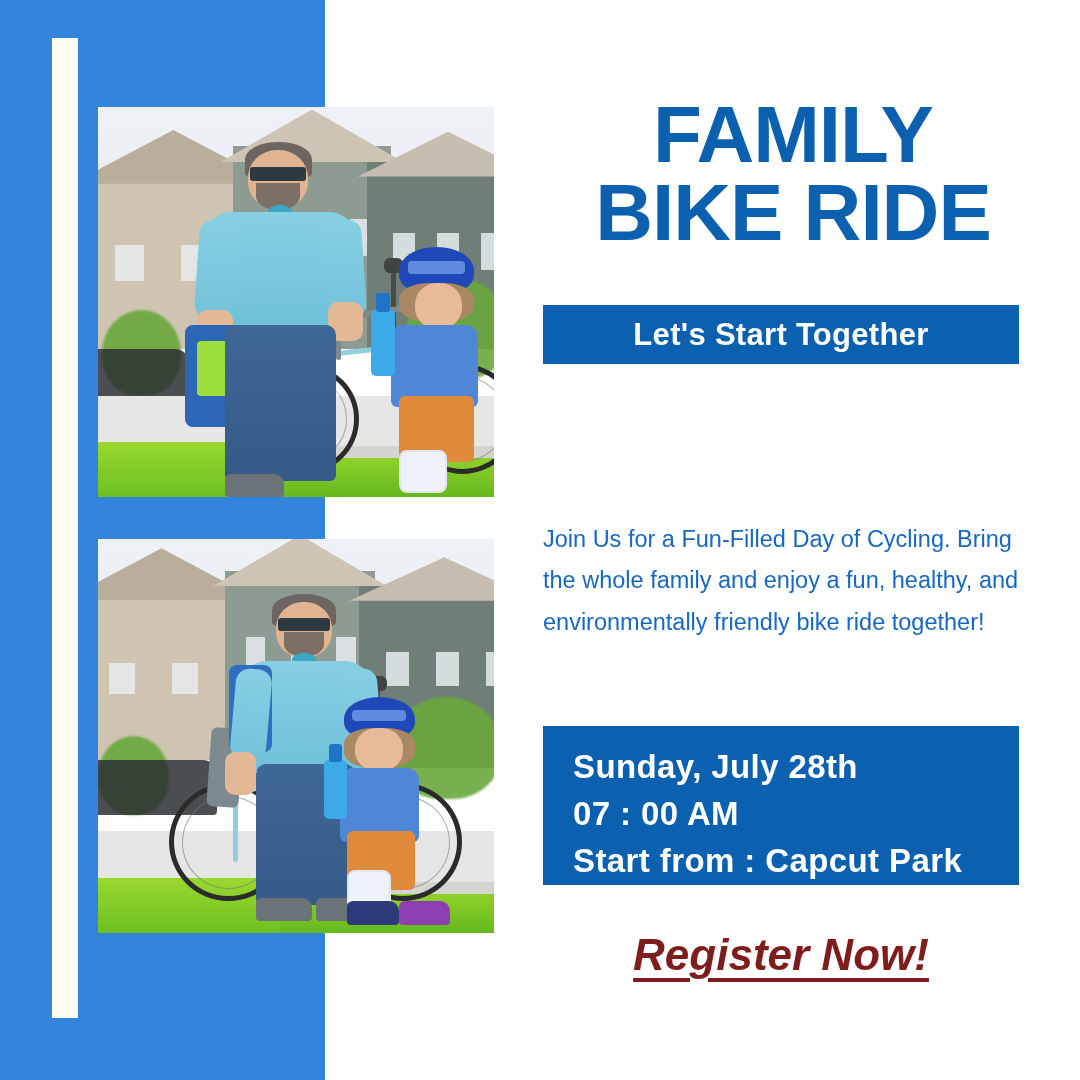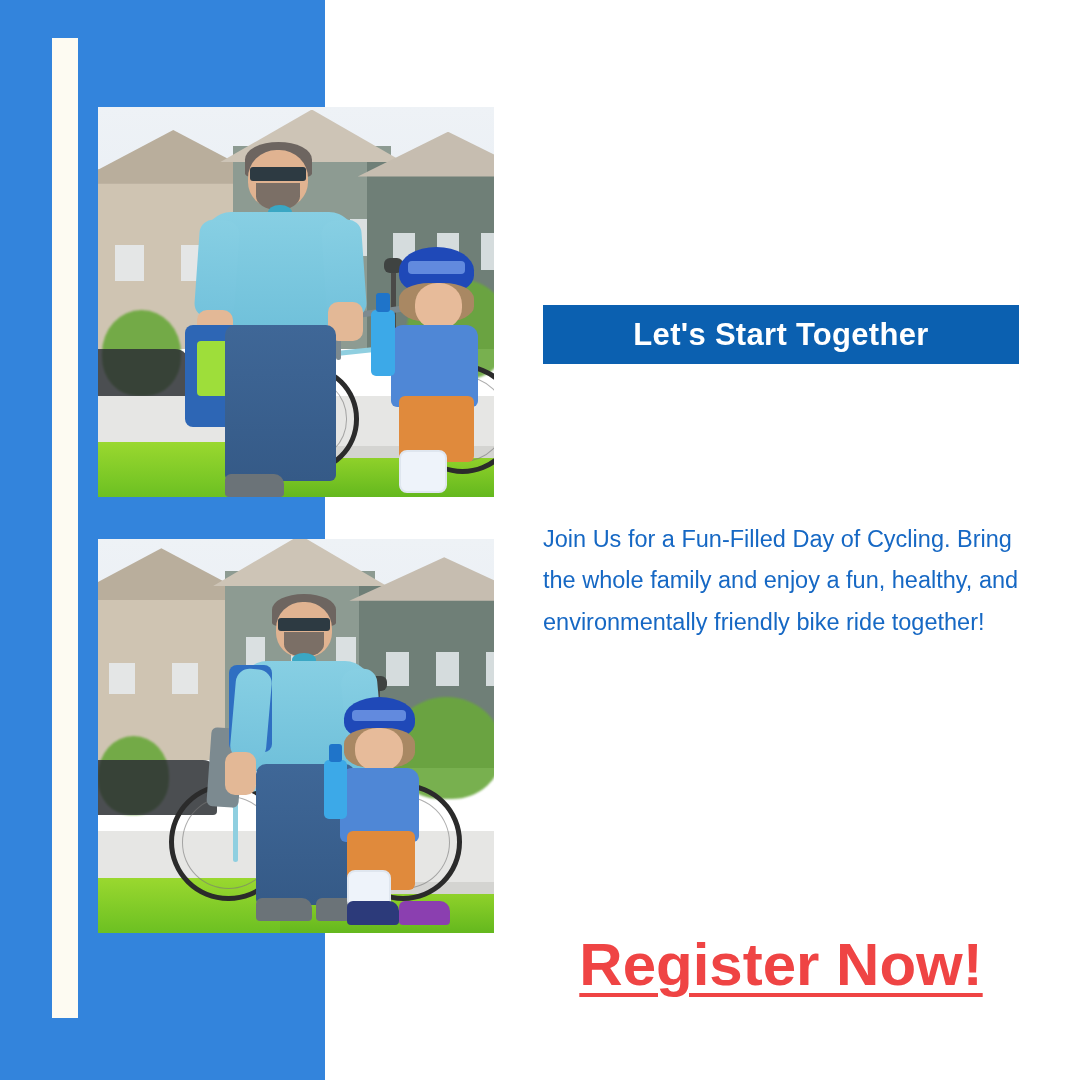--- a/index.html
+++ b/index.html
@@ -110,23 +110,24 @@
   }
   .details-band .line.l1{top:22px;}
   .details-band .line.l2{top:69px;}
   .details-band .line.l3{top:116px;}
 
   .cta{
     position:absolute;left:543px;top:930px;width:476px;
     text-align:center;
   }
   .cta a{
-    color:#ef4444;font-weight:bold;font-size:60px;
+    color:#7f1d1d;font-weight:bold;font-size:44px;
     text-decoration:underline;text-underline-offset:8px;
     text-decoration-thickness:4px;
+    font-style:italic;
   }
 </style>
 </head>
 <body>
 
 <div id="poster">
 
   <div class="panel-blue"></div>
   <div class="panel-stripe"></div>
 
@@ -235,25 +236,34 @@
     <div class="kid-hair" style="left:62%;top:48%;width:18%;height:10%;"></div>
     <div class="kid-face" style="left:65%;top:48%;width:12%;height:11%;"></div>
     <div class="kid-torso" style="left:61%;top:58%;width:20%;height:19%;"></div>
     <div class="bottle" style="left:57%;top:56%;width:6%;height:15%;"></div>
     <div class="kid-short" style="left:63%;top:74%;width:17%;height:15%;"></div>
     <div class="kid-pad" style="left:63%;top:84%;width:10%;height:9%;"></div>
     <div class="kid-shoe" style="left:63%;top:92%;width:13%;height:6%;"></div>
     <div class="kid-shoe" style="left:76%;top:92%;width:13%;height:6%;background:#8b3fb0;"></div>
   </div>
 
+  <div class="title">
+    <span class="l1">FAMILY</span>
+    <span class="l2">BIKE RIDE</span>
+  </div>
 
   <div class="subtitle-band">
     <span>Let's Start Together</span>
   </div>
 
   <p class="body-copy">Join Us for a Fun-Filled Day of Cycling. Bring the whole family and enjoy a fun, healthy, and environmentally friendly bike ride together!</p>
 
+  <div class="details-band">
+    <div class="line l1">Sunday, July 28th</div>
+    <div class="line l2">07 :  00 AM</div>
+    <div class="line l3">Start from : Capcut Park</div>
+  </div>
 
   <div class="cta">
     <a href="#">Register Now!</a>
   </div>
 
 </div>
 
 </body></html>

